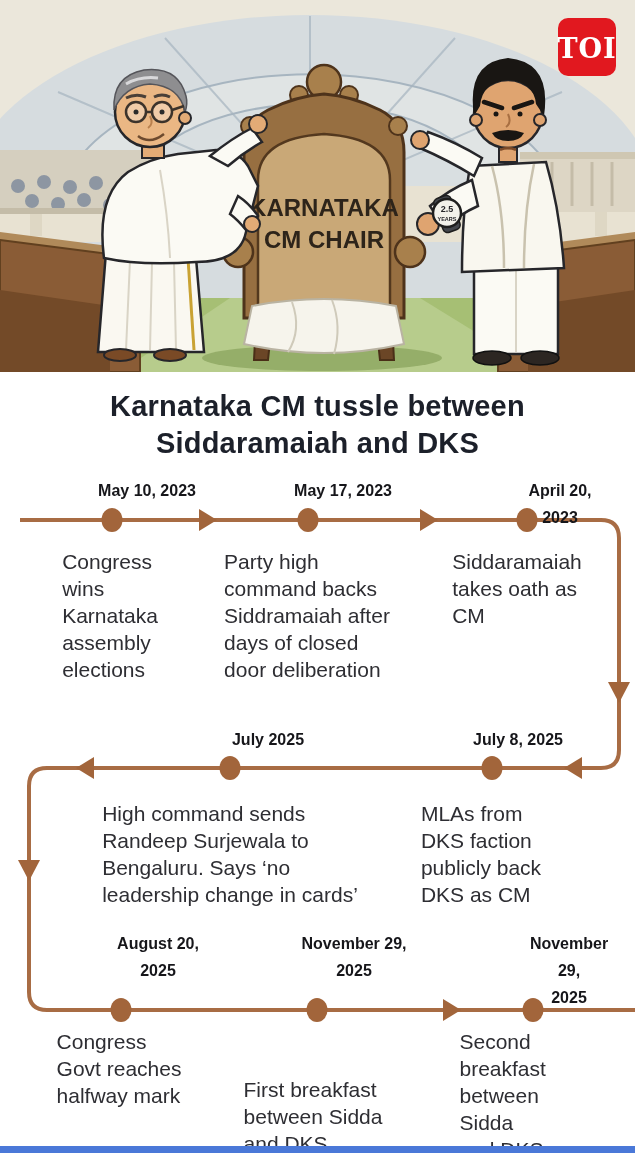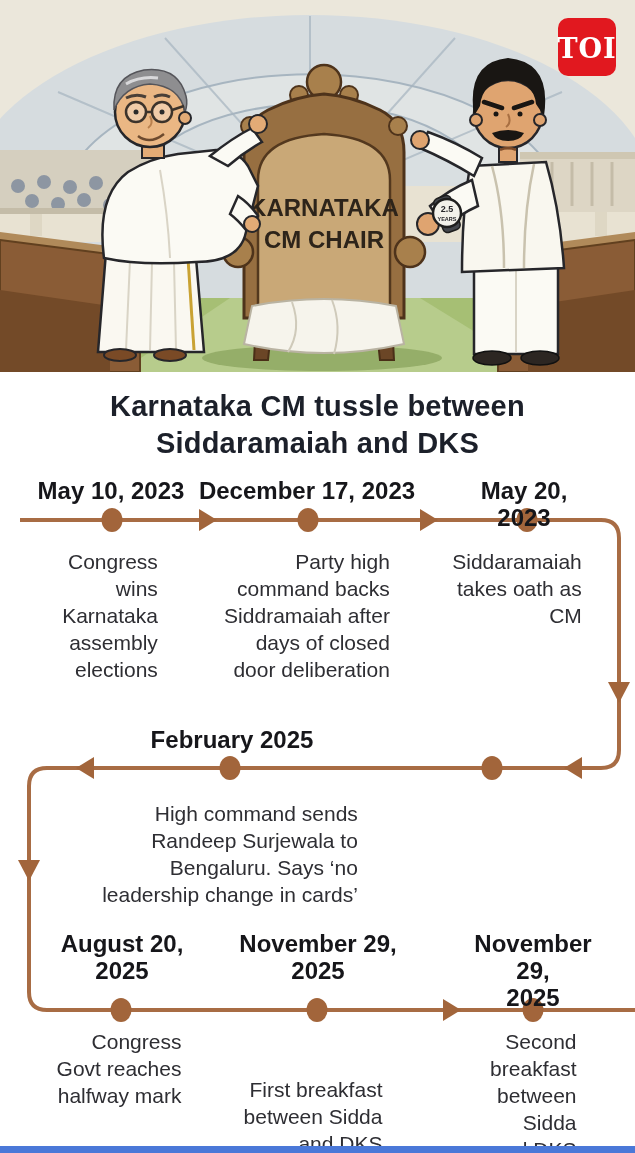--- a/index.html
+++ b/index.html
@@ -5,22 +5,22 @@
   html,body{margin:0;padding:0;background:#ffffff;}
   .page{position:relative;width:635px;height:1153px;background:#ffffff;overflow:hidden;
         font-family:"Liberation Sans",sans-serif;}
   .hero{position:absolute;top:0;left:0;width:635px;height:372px;}
   .hero svg{display:block;}
   .title{position:absolute;top:388px;left:0;width:635px;margin:0;text-align:center;
          font-size:29px;line-height:37px;font-weight:700;color:#1c202a;
          white-space:pre-line;letter-spacing:.2px;}
   .tl-svg{position:absolute;top:0;left:0;width:635px;height:1153px;pointer-events:none;}
   .date{position:absolute;transform:translateX(-50%);text-align:center;
-        font-weight:700;font-size:24px;line-height:27px;color:#16161a;white-space:pre-line;}
-  .evt{position:absolute;transform:translateX(-50%);text-align:right;
+        font-weight:700;font-size:16px;line-height:27px;color:#16161a;white-space:pre-line;margin-left:36px;}
+  .evt{position:absolute;transform:translateX(-50%);text-align:left;
        font-size:21px;line-height:27px;color:#2e2e33;white-space:pre-line;}
   .footer-bar{position:absolute;left:0;bottom:0;width:100%;height:7px;background:#4a78d8;}
 </style>
 </head>
 <body>
 
 <div class="page">
 
   <div class="hero">
     <svg width="635" height="372" viewBox="0 0 635 372">
@@ -195,43 +195,48 @@
       <ellipse cx="527" cy="520" rx="10.5" ry="12" fill="#a2653b"></ellipse>
       <ellipse cx="230" cy="768" rx="10.5" ry="12" fill="#a2653b"></ellipse>
       <ellipse cx="492" cy="768" rx="10.5" ry="12" fill="#a2653b"></ellipse>
       <ellipse cx="121" cy="1010" rx="10.5" ry="12" fill="#a2653b"></ellipse>
       <ellipse cx="317" cy="1010" rx="10.5" ry="12" fill="#a2653b"></ellipse>
       <ellipse cx="533" cy="1010" rx="10.5" ry="12" fill="#a2653b"></ellipse>
     </g>
   </svg>
 
   <div class="date" style="left:111px;top:477px">May 10, 2023</div>
-  <div class="date" style="left:307px;top:477px">December 17, 2023</div>
-  <div class="date" style="left:524px;top:477px">May 20, 2023</div>
+  <div class="date" style="left:307px;top:477px">May 17, 2023</div>
+  <div class="date" style="left:524px;top:477px">April 20, 2023</div>
 
   <div class="evt" style="left:110px;top:548px">Congress
 wins
 Karnataka
 assembly
 elections</div>
   <div class="evt" style="left:307px;top:548px">Party high
 command backs
 Siddramaiah after
 days of closed
 door deliberation</div>
   <div class="evt" style="left:517px;top:548px">Siddaramaiah
 takes oath as
 CM</div>
 
-  <div class="date" style="left:232px;top:726px">February 2025</div>
+  <div class="date" style="left:232px;top:726px">July 2025</div>
+  <div class="date" style="left:482px;top:726px">July 8, 2025</div>
 
   <div class="evt" style="left:230px;top:800px">High command sends
 Randeep Surjewala to
 Bengaluru. Says ‘no
 leadership change in cards’</div>
+  <div class="evt" style="left:481px;top:800px">MLAs from
+DKS faction
+publicly back
+DKS as CM</div>
 
   <div class="date" style="left:122px;top:930px">August 20,
 2025</div>
   <div class="date" style="left:318px;top:930px">November 29,
 2025</div>
   <div class="date" style="left:533px;top:930px">November 29,
 2025</div>
 
   <div class="evt" style="left:119px;top:1028px">Congress
 Govt reaches

